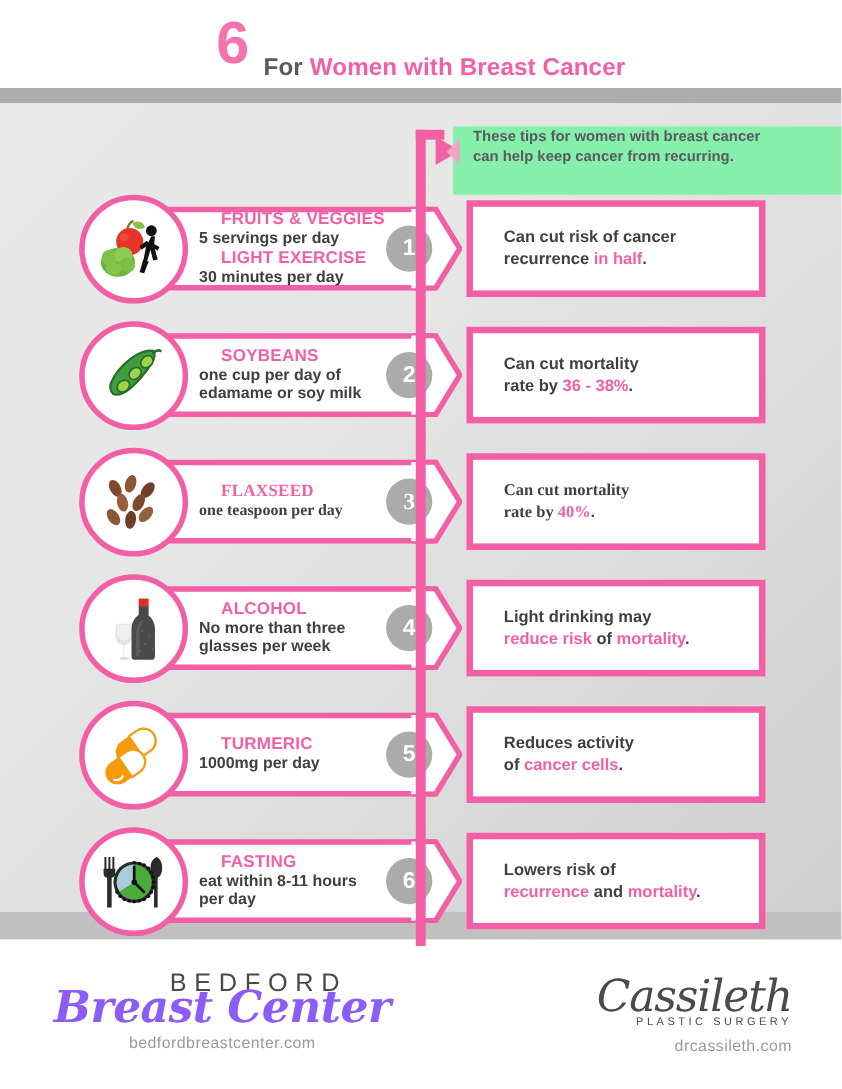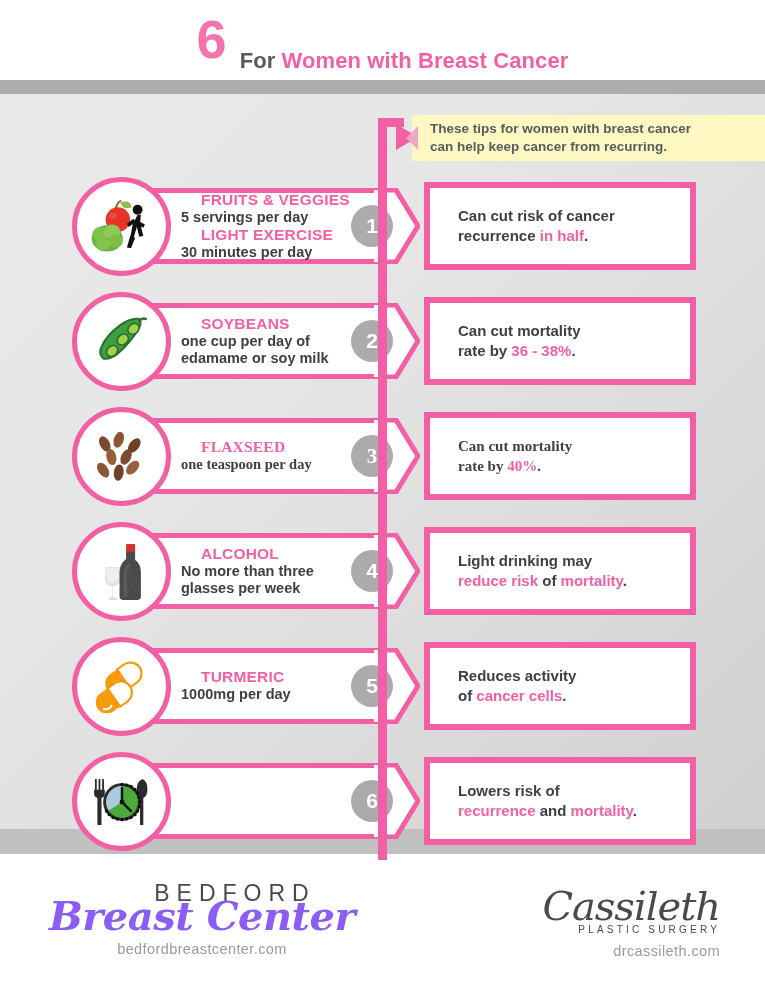--- a/index.html
+++ b/index.html
@@ -56,23 +56,23 @@
   .spine-arrow{
     position:absolute;left:396px;top:124px;z-index:3;
     width:0;height:0;
     border-top:13px solid transparent;
     border-bottom:13px solid transparent;
     border-left:22px solid #f25fa5;
   }
 
   
   .callout{
-    position:absolute;left:412px;top:115px;width:353px;height:46px;
-    background:#fef9c3;z-index:3;
-    display:flex;align-items:center;
+    position:absolute;left:412px;top:115px;width:353px;height:62px;
+    background:#86efac;z-index:3;
+    display:flex;align-items:flex-start;
   }
   .callout-notch{
     position:absolute;left:406px;top:126px;z-index:4;
     width:0;height:0;
     border-top:12px solid transparent;
     border-bottom:12px solid transparent;
     border-right:12px solid #f2a6c6;
   }
   .callout-txt{
     font-size:13.5px;font-weight:bold;color:#5a5b5d;
@@ -417,20 +417,25 @@
                 <circle cx="60" cy="28.4" r="2"></circle>
         <circle cx="60" cy="39.6" r="2"></circle>
                 <circle cx="54.8" cy="49.5" r="2"></circle>
                 <circle cx="44.7" cy="54.7" r="2"></circle>
         <circle cx="33.3" cy="54.7" r="2"></circle>
                 <circle cx="23.4" cy="49.5" r="2"></circle>
       </g>
     </svg>
           </span>
         </div>
+        <div class="ltext">
+          <div class="t-title">FASTING</div>
+          <div class="t-sub">eat within 8-11 hours</div>
+          <div class="t-sub">per day</div>
+        </div>
         <div class="numbadge">6</div>
         <div class="rcard">
           <div class="rtext"><span class="">Lowers&nbsp;risk&nbsp;of</span><br><span class="pink">recurrence</span><span class="">&nbsp;and&nbsp;</span><span class="pink">mortality</span><span class="">.</span></div>
         </div>
       </div>
     </div>
 
   <div class="footer">
     <div class="logo-bbc">
       <div class="bbc-bedford">BEDFORD</div>

